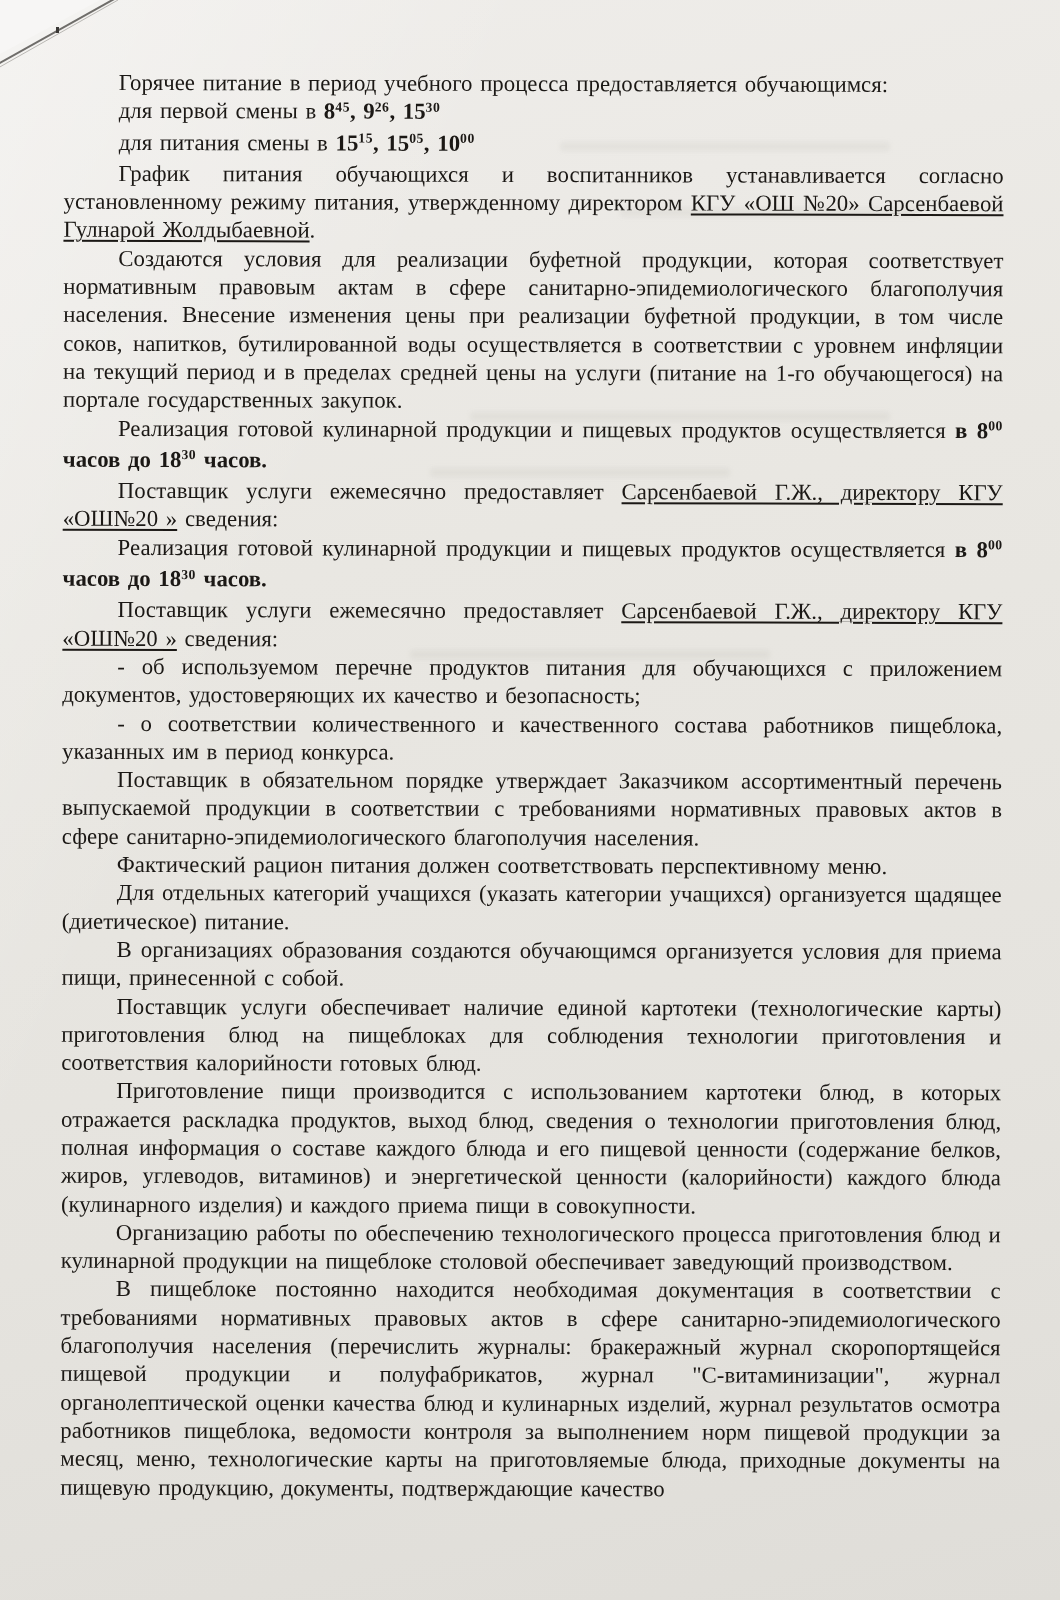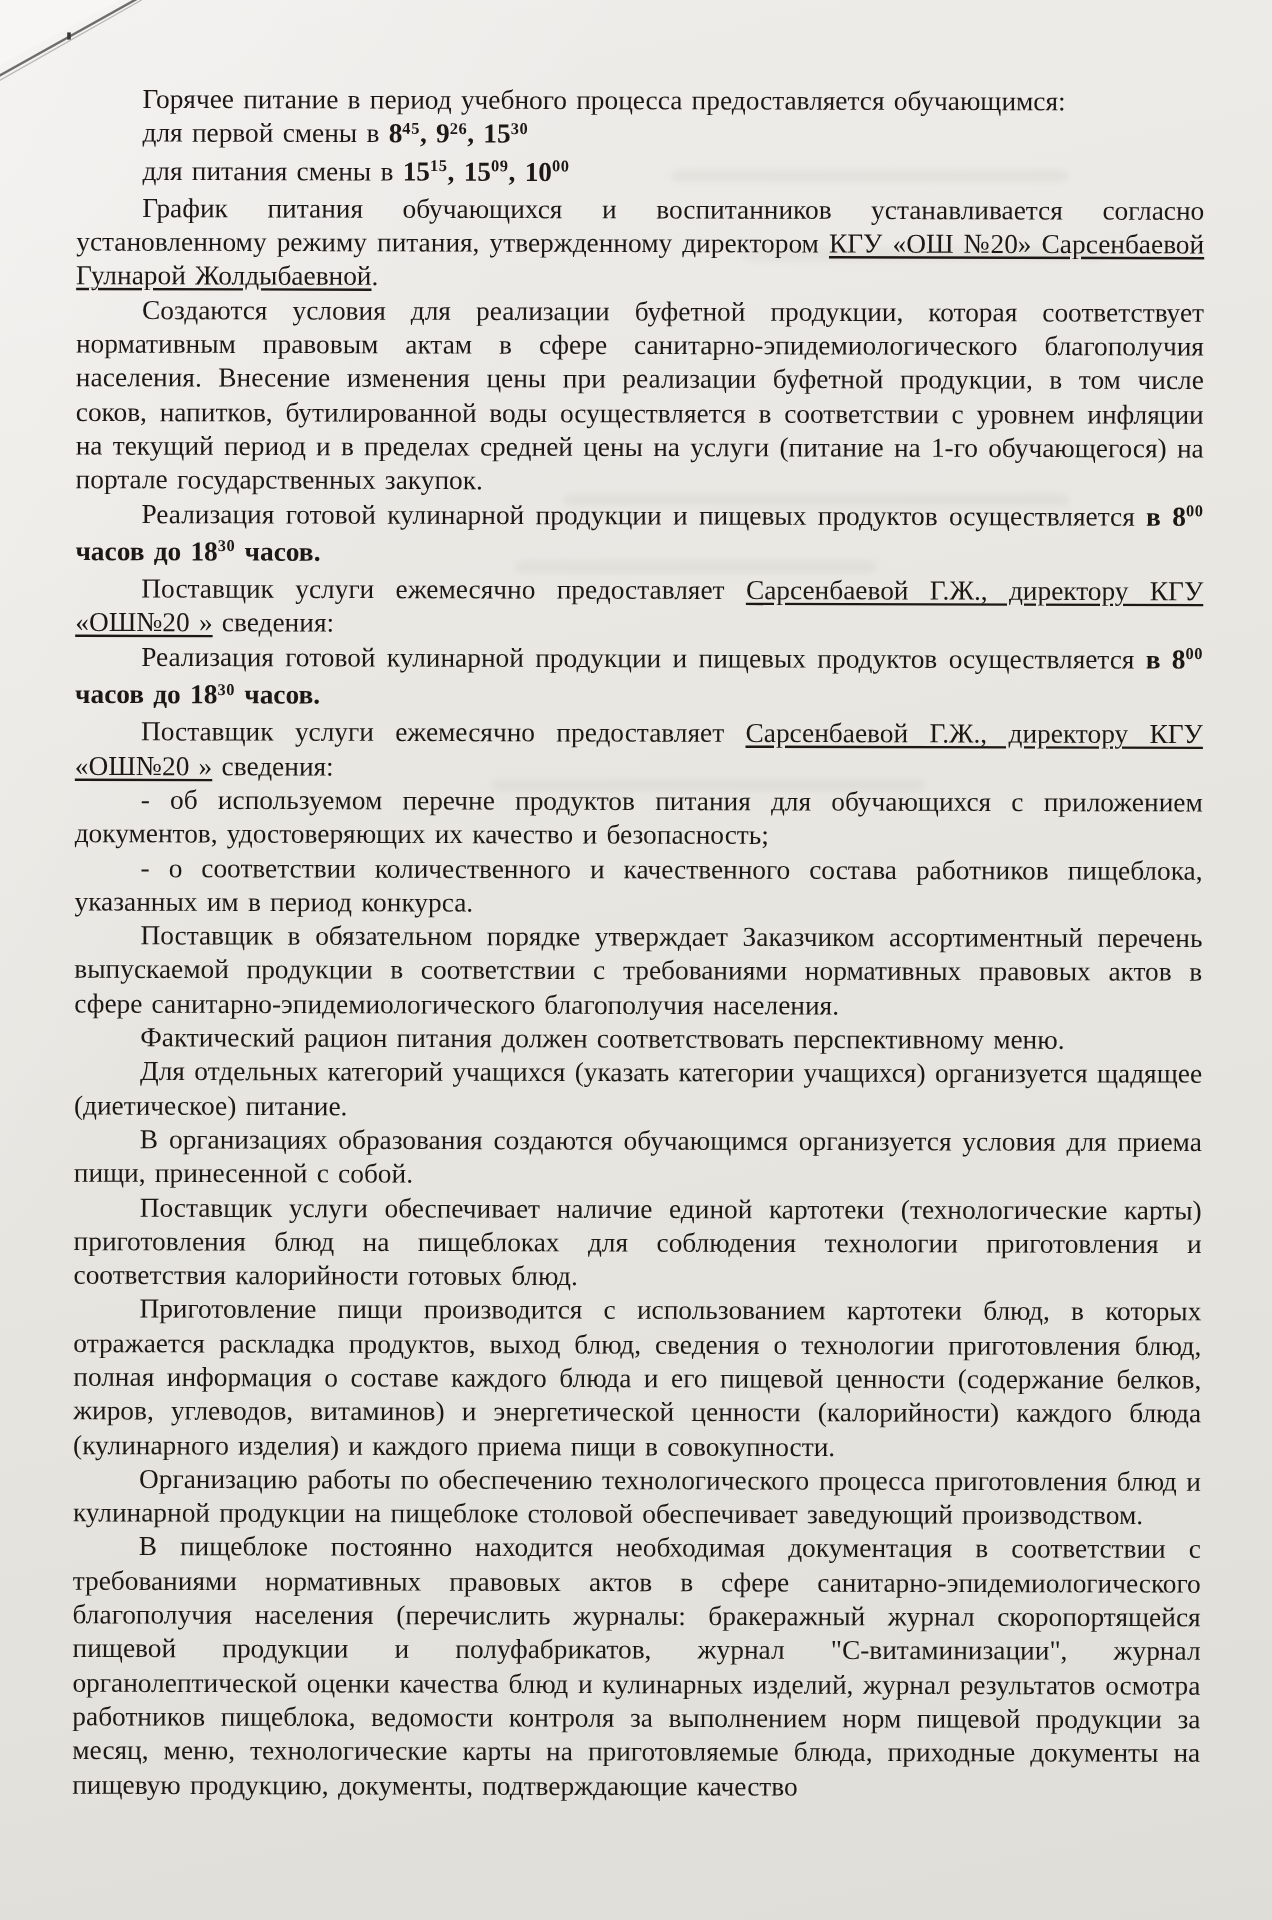--- a/index.html
+++ b/index.html
@@ -76,21 +76,21 @@
 
   <p class="p">
     <span class="r">Горячее питание в период учебного процесса предоставляется обучающимся:</span>
   </p>
 
   <p class="p">
     <span class="r">для первой смены в </span><span class="r b">8</span><span class="r b sup">45</span><span class="r b">, 9</span><span class="r b sup">26</span><span class="r b">, 15</span><span class="r b sup">30</span>
   </p>
 
   <p class="p">
-    <span class="r">для питания смены в </span><span class="r b">15</span><span class="r b sup">15</span><span class="r b">, 15</span><span class="r b sup">09</span><span class="r b">, 10</span><span class="r b sup">00</span>
+    <span class="r">для питания смены в </span><span class="r b">15</span><span class="r b sup">15</span><span class="r b">, 15</span><span class="r b sup">05</span><span class="r b">, 10</span><span class="r b sup">00</span>
   </p>
 
   <p class="p">
     <span class="r">График питания обучающихся и воспитанников устанавливается согласно установленному режиму питания, утвержденному директором </span><span class="r u">КГУ «ОШ №20» Сарсенбаевой Гулнарой Жолдыбаевной</span><span class="r">.</span>
   </p>
 
   <p class="p">
     <span class="r">Создаются условия для реализации буфетной продукции, которая соответствует нормативным правовым актам в сфере санитарно-эпидемиологического благополучия населения. Внесение изменения цены при реализации буфетной продукции, в том числе соков, напитков, бутилированной воды осуществляется в соответствии с уровнем инфляции на текущий период и в пределах средней цены на услуги (питание на 1-го обучающегося) на портале государственных закупок.</span>
   </p>
 

